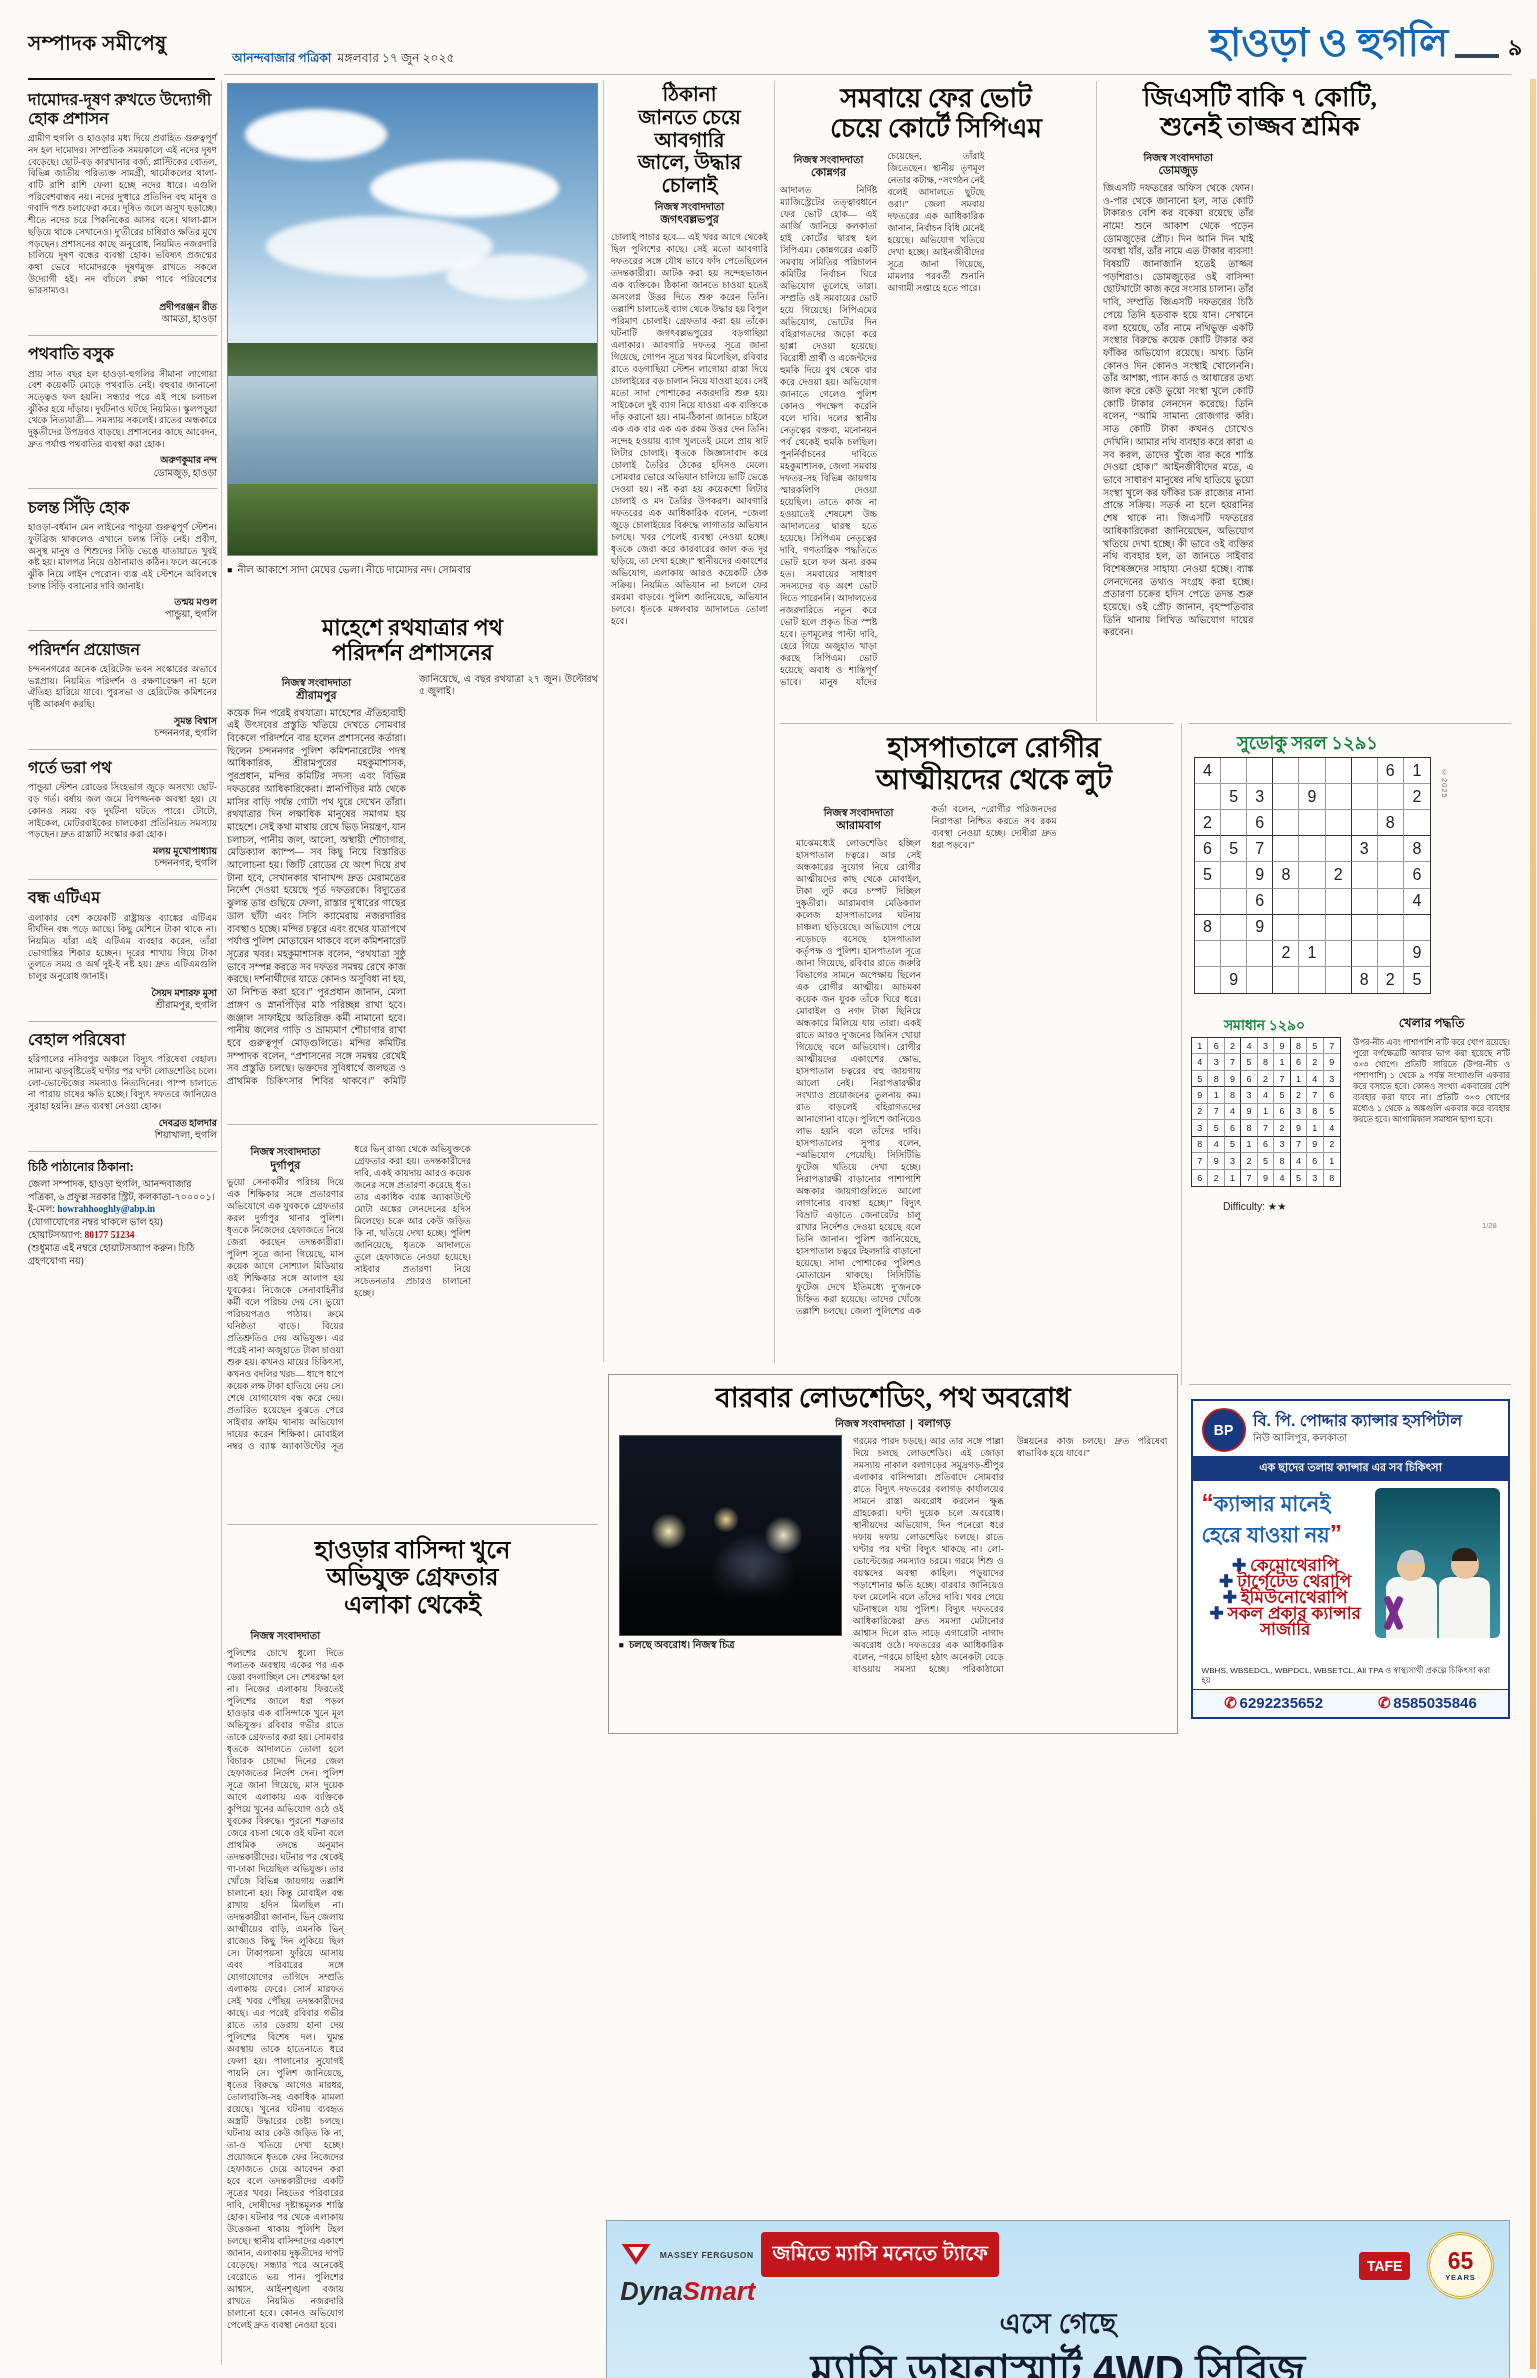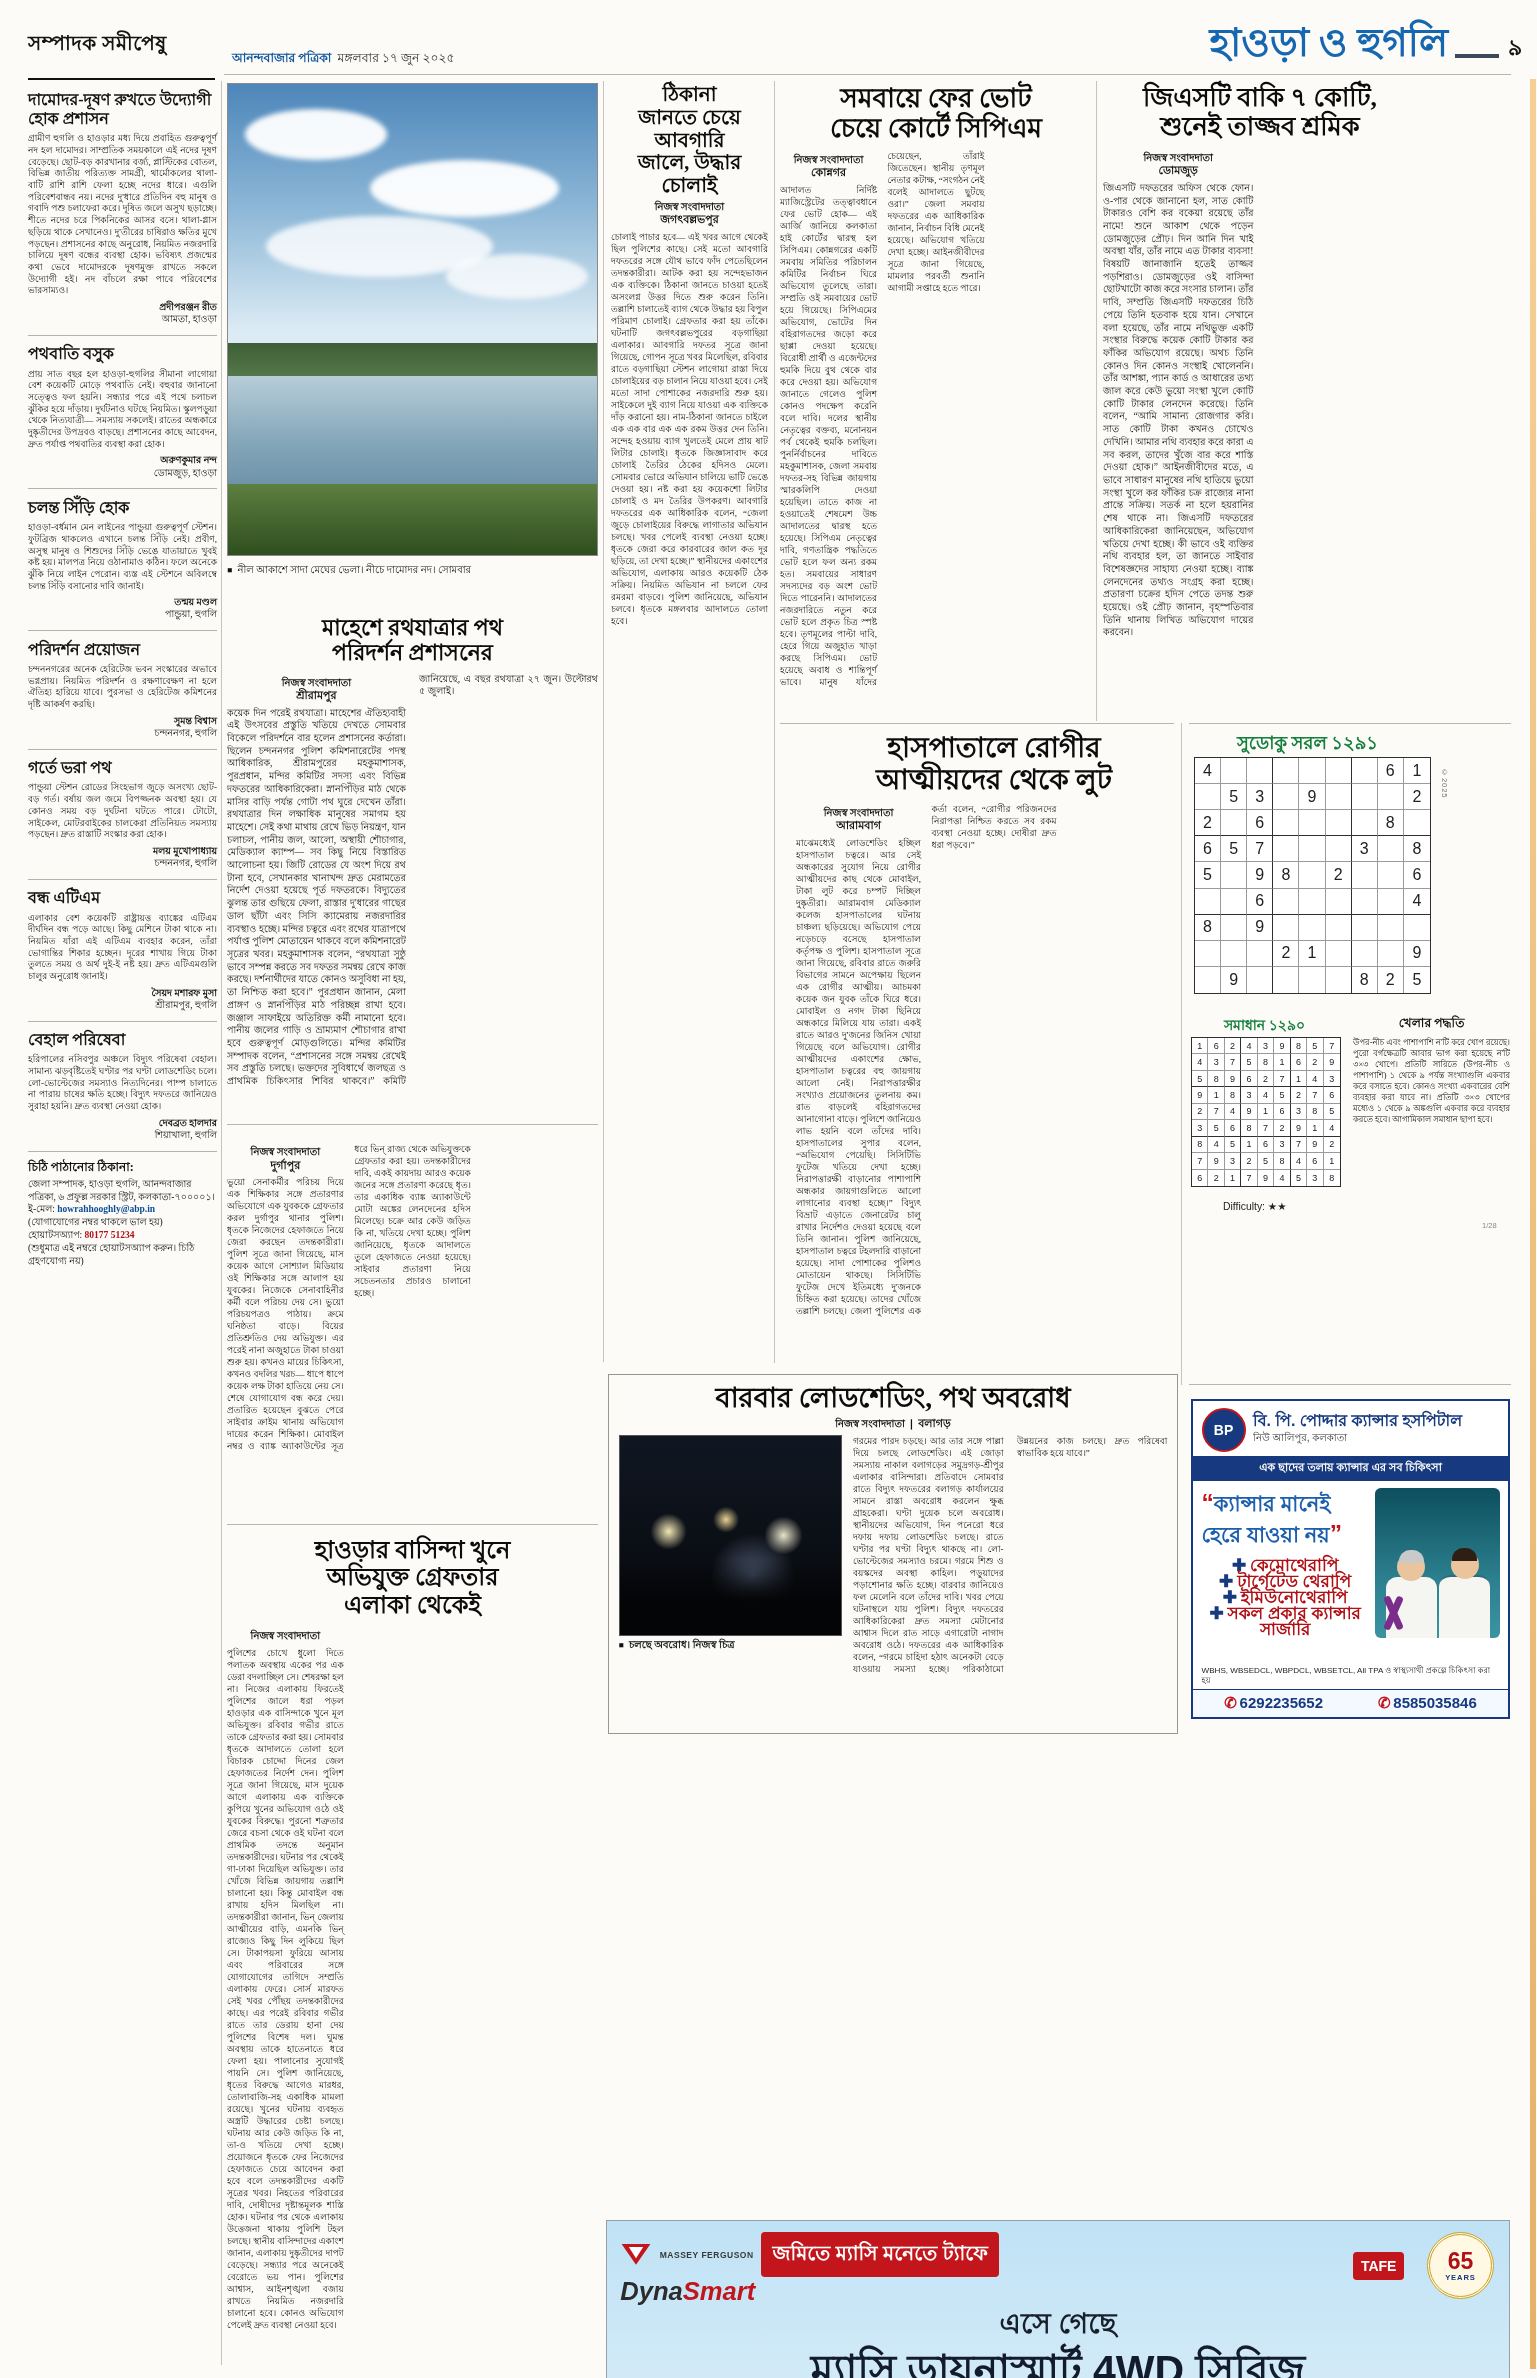--- a/index.html
+++ b/index.html
@@ -613,21 +613,21 @@
             <path d="M11 6 H29 L20 20 Z" fill="#ffffff"></path>
         </svg>
         <span class="mf-brand">MASSEY FERGUSON</span>
         <span class="mf-bubble">জমিতে ম্যাসি মনেতে ট্যাফে</span>
       </div>
       <div class="dyna">
         <span>Dyna</span><b>Smart</b>
       </div>
     </div>
 
-    <div style="position:absolute;right:15px;top:11.4px;display:flex;align-items:center;gap:23px;">
+    <div style="position:absolute;right:15px;top:11.4px;display:flex;align-items:center;gap:17px;">
       <span class="tafe-sq">TAFE</span>
       <div class="badge65">
         <div class="n">65</div>
         <div class="y">YEARS</div>
       </div>
     </div>
 
     <div style="position:absolute;left:0;right:0;top:81px;">
       <div class="mf-kicker">এসে গেছে</div>
       <div class="mf-head">ম্যাসি ডায়নাস্মার্ট 4WD সিরিজ</div>

